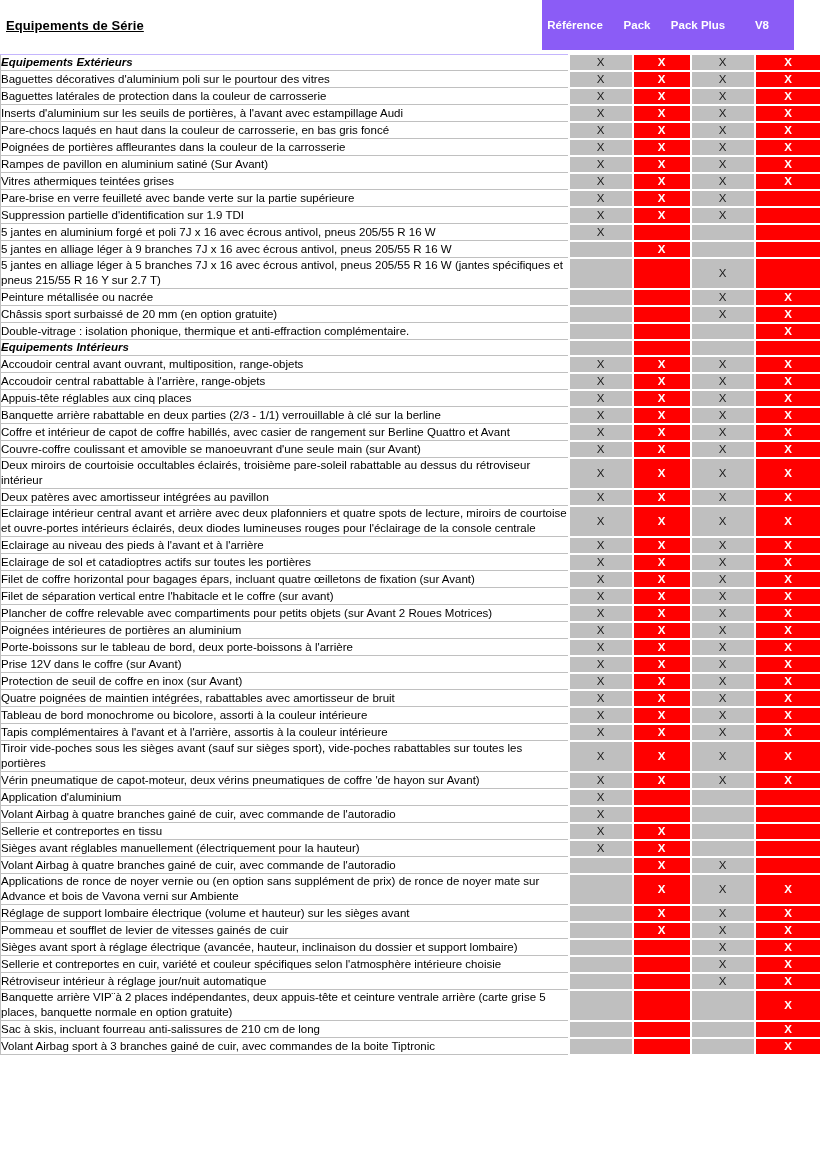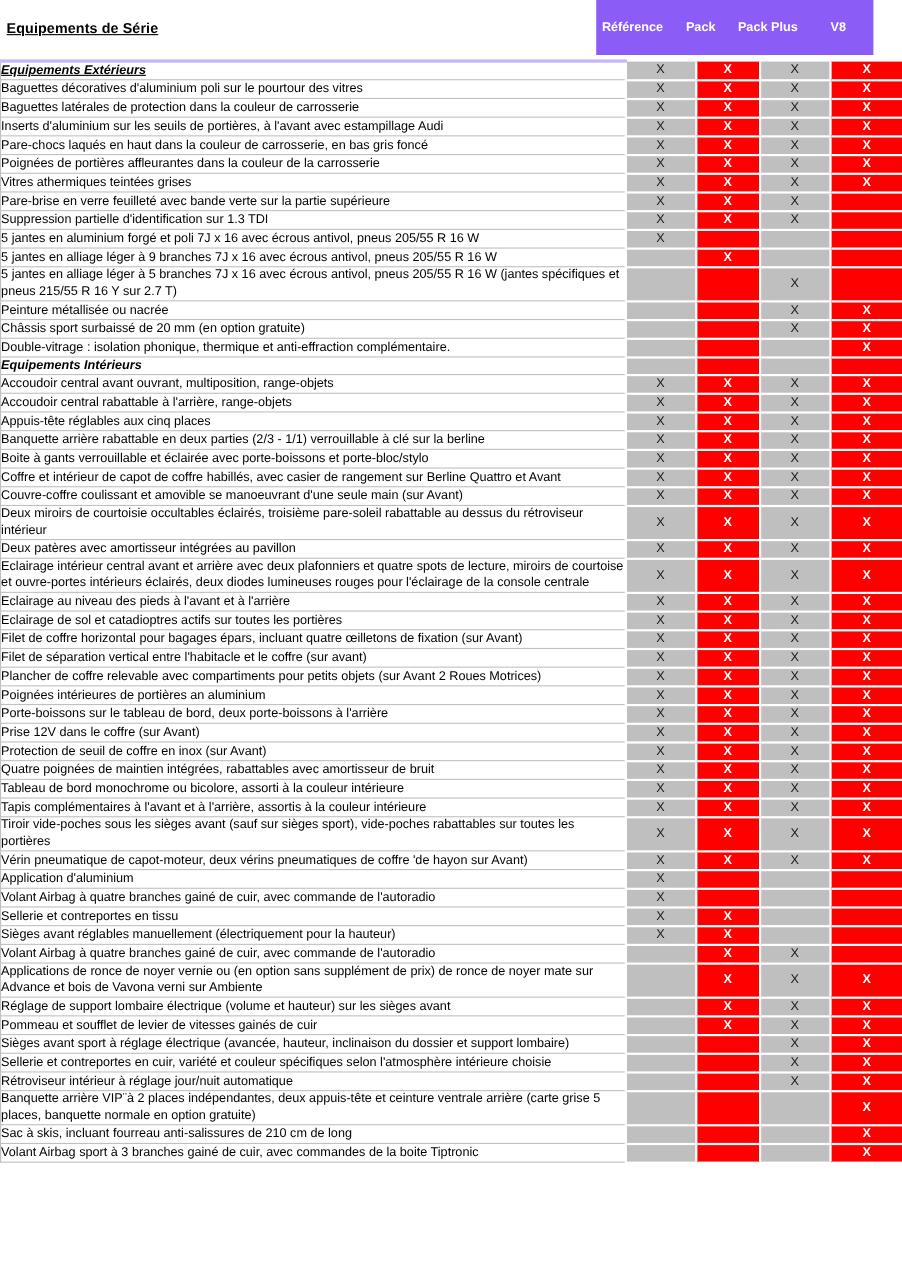--- a/index.html
+++ b/index.html
@@ -81,21 +81,21 @@
   
   td.label {
     background: #ffffff;
     border: 1px solid #c0c0c0;
     border-top: none;
     font-size: 11.5px;
     line-height: 15px;
     padding: 1px 2px 1px 5px;
     color: #000000;
   }
-  tr.first-row td.label { border-top: 3px solid #c4b5fd; text-decoration: underline; }
+  tr.first-row td.label { border-top: 1px solid #c4b5fd; }
   td.label.section {
     font-style: italic;
     font-weight: bold;
   }
 
   
   td.mk {
     text-align: center;
     font-size: 11.5px;
     font-weight: bold;
@@ -173,35 +173,42 @@
         <td class="mk red col-v8">X</td>
       </tr>
       <tr>
         <td class="label">Poignées de portières affleurantes dans la couleur de la carrosserie</td>
         <td class="mk gray">X</td>
         <td class="mk red">X</td>
         <td class="mk gray">X</td>
         <td class="mk red col-v8">X</td>
       </tr>
       <tr>
+        <td class="label">Rampes de pavillon en aluminium satiné (Sur Avant)</td>
+        <td class="mk gray">X</td>
+        <td class="mk red">X</td>
+        <td class="mk gray">X</td>
+        <td class="mk red col-v8">X</td>
+      </tr>
+      <tr>
         <td class="label">Vitres athermiques teintées grises</td>
         <td class="mk gray">X</td>
         <td class="mk red">X</td>
         <td class="mk gray">X</td>
         <td class="mk red col-v8">X</td>
       </tr>
       <tr>
         <td class="label">Pare-brise en verre feuilleté avec bande verte sur la partie supérieure</td>
         <td class="mk gray">X</td>
         <td class="mk red">X</td>
         <td class="mk gray">X</td>
         <td class="mk red col-v8"></td>
       </tr>
       <tr>
-        <td class="label">Suppression partielle d'identification sur 1.3 TDI</td>
+        <td class="label">Suppression partielle d'identification sur 1.9 TDI</td>
         <td class="mk gray">X</td>
         <td class="mk red">X</td>
         <td class="mk gray">X</td>
         <td class="mk red col-v8"></td>
       </tr>
       <tr>
         <td class="label">5 jantes en aluminium forgé et poli 7J x 16 avec écrous antivol, pneus 205/55 R 16 W</td>
         <td class="mk gray">X</td>
         <td class="mk red"></td>
         <td class="mk gray"></td>
@@ -265,27 +272,20 @@
       </tr>
       <tr>
         <td class="label">Appuis-tête réglables aux cinq places</td>
         <td class="mk gray">X</td>
         <td class="mk red">X</td>
         <td class="mk gray">X</td>
         <td class="mk red col-v8">X</td>
       </tr>
       <tr>
         <td class="label">Banquette arrière rabattable en deux parties (2/3 - 1/1) verrouillable à clé sur la berline</td>
-        <td class="mk gray">X</td>
-        <td class="mk red">X</td>
-        <td class="mk gray">X</td>
-        <td class="mk red col-v8">X</td>
-      </tr>
-      <tr>
-        <td class="label">Boite à gants verrouillable et éclairée avec porte-boissons et porte-bloc/stylo</td>
         <td class="mk gray">X</td>
         <td class="mk red">X</td>
         <td class="mk gray">X</td>
         <td class="mk red col-v8">X</td>
       </tr>
       <tr>
         <td class="label">Coffre et intérieur de capot de coffre habillés, avec casier de rangement sur Berline Quattro et Avant</td>
         <td class="mk gray">X</td>
         <td class="mk red">X</td>
         <td class="mk gray">X</td>

